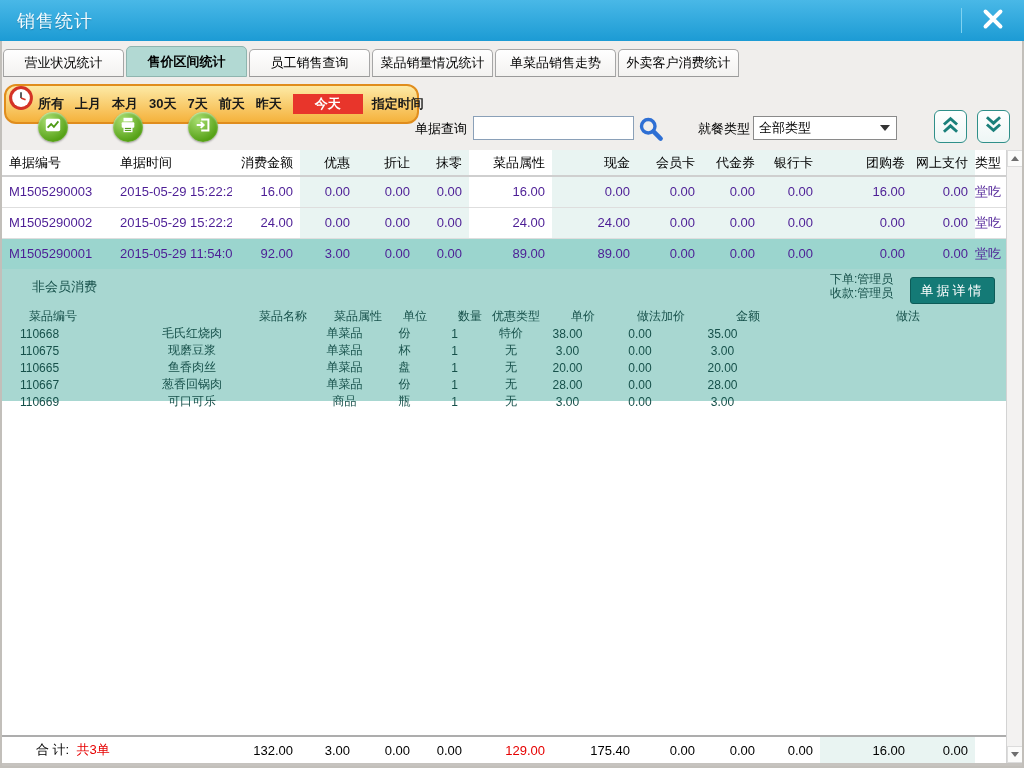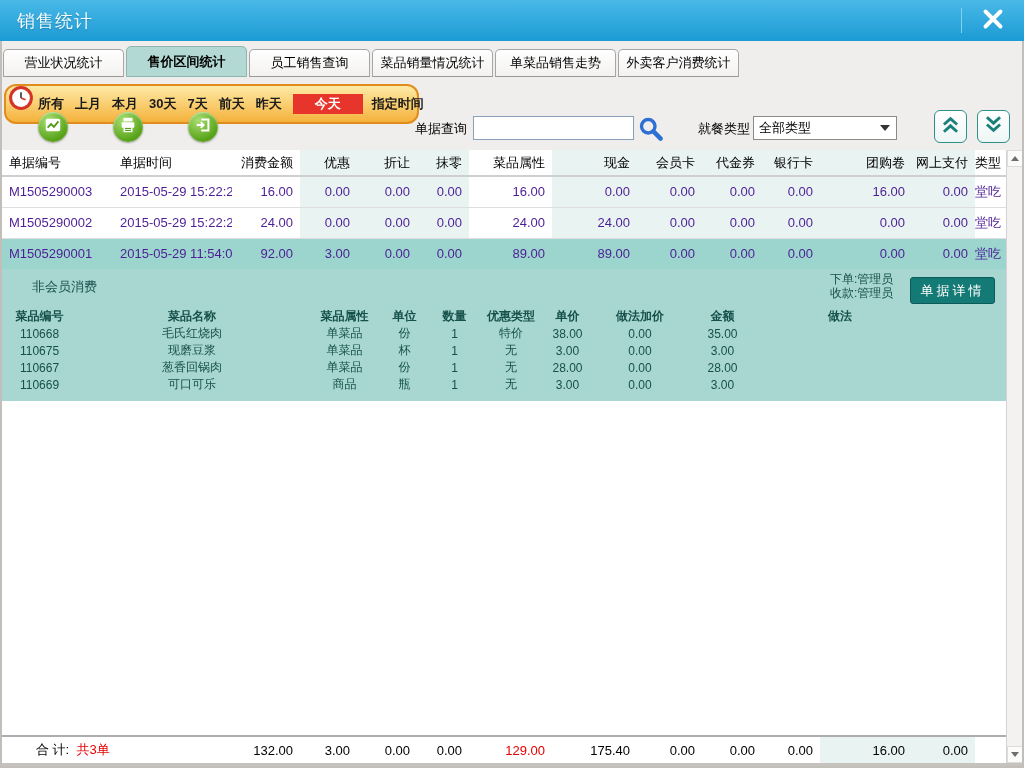--- a/index.html
+++ b/index.html
@@ -74,21 +74,21 @@
 
   
   .detail-panel { position:absolute; left:0; top:119px; width:1004px; height:132px;
     background:#a8d7d1; color:#16504a; }
   .member-status { position:absolute; left:30px; top:9px; font-size:13px; }
   .staff-info { position:absolute; left:828px; top:3px; font-size:12px; line-height:14px; white-space:nowrap; }
   .detail-btn { position:absolute; left:908px; top:8px; width:85px; height:27px; background:#147a76;
     border:1px solid #0d5b58; border-radius:3px; color:#fff; font-size:13px; letter-spacing:3px;
     display:flex; align-items:center; justify-content:center; cursor:pointer; }
   table.dgrid { position:absolute; left:0; top:39px; border-collapse:collapse; table-layout:fixed; width:918px; }
-  .dgrid th { height:15px; font-size:12px; font-weight:bold; text-align:center; white-space:nowrap; }
+  .dgrid th { height:15px; font-size:12px; font-weight:normal; text-align:right; white-space:nowrap; }
   .dgrid td { height:14px; font-size:12px; text-align:center; white-space:nowrap; }
 
   
   .footer { position:absolute; left:0; bottom:0; width:1004px; height:28px; background:#fff;
     border-top:2px solid #adadad; }
   table.fgrid { border-collapse:collapse; table-layout:fixed; width:1004px;padding-left:20px; }
   .fgrid td { height:26px; font-size:13px; white-space:nowrap; }
   .fgrid .label-cell { padding-left:34px; }
   .fgrid .teal { background:#e9f4f2; }
 
@@ -354,20 +354,32 @@
               <td>单菜品</td>
               <td>杯</td>
               <td>1</td>
               <td>无</td>
               <td>3.00</td>
               <td>0.00</td>
               <td>3.00</td>
               <td></td>
           </tr>
           <tr>
+            <td>110665</td>
+              <td>鱼香肉丝</td>
+              <td>单菜品</td>
+              <td>盘</td>
+              <td>1</td>
+              <td>无</td>
+              <td>20.00</td>
+              <td>0.00</td>
+              <td>20.00</td>
+              <td></td>
+          </tr>
+          <tr>
             <td>110667</td>
               <td>葱香回锅肉</td>
               <td>单菜品</td>
               <td>份</td>
               <td>1</td>
               <td>无</td>
               <td>28.00</td>
               <td>0.00</td>
               <td>28.00</td>
               <td></td>

